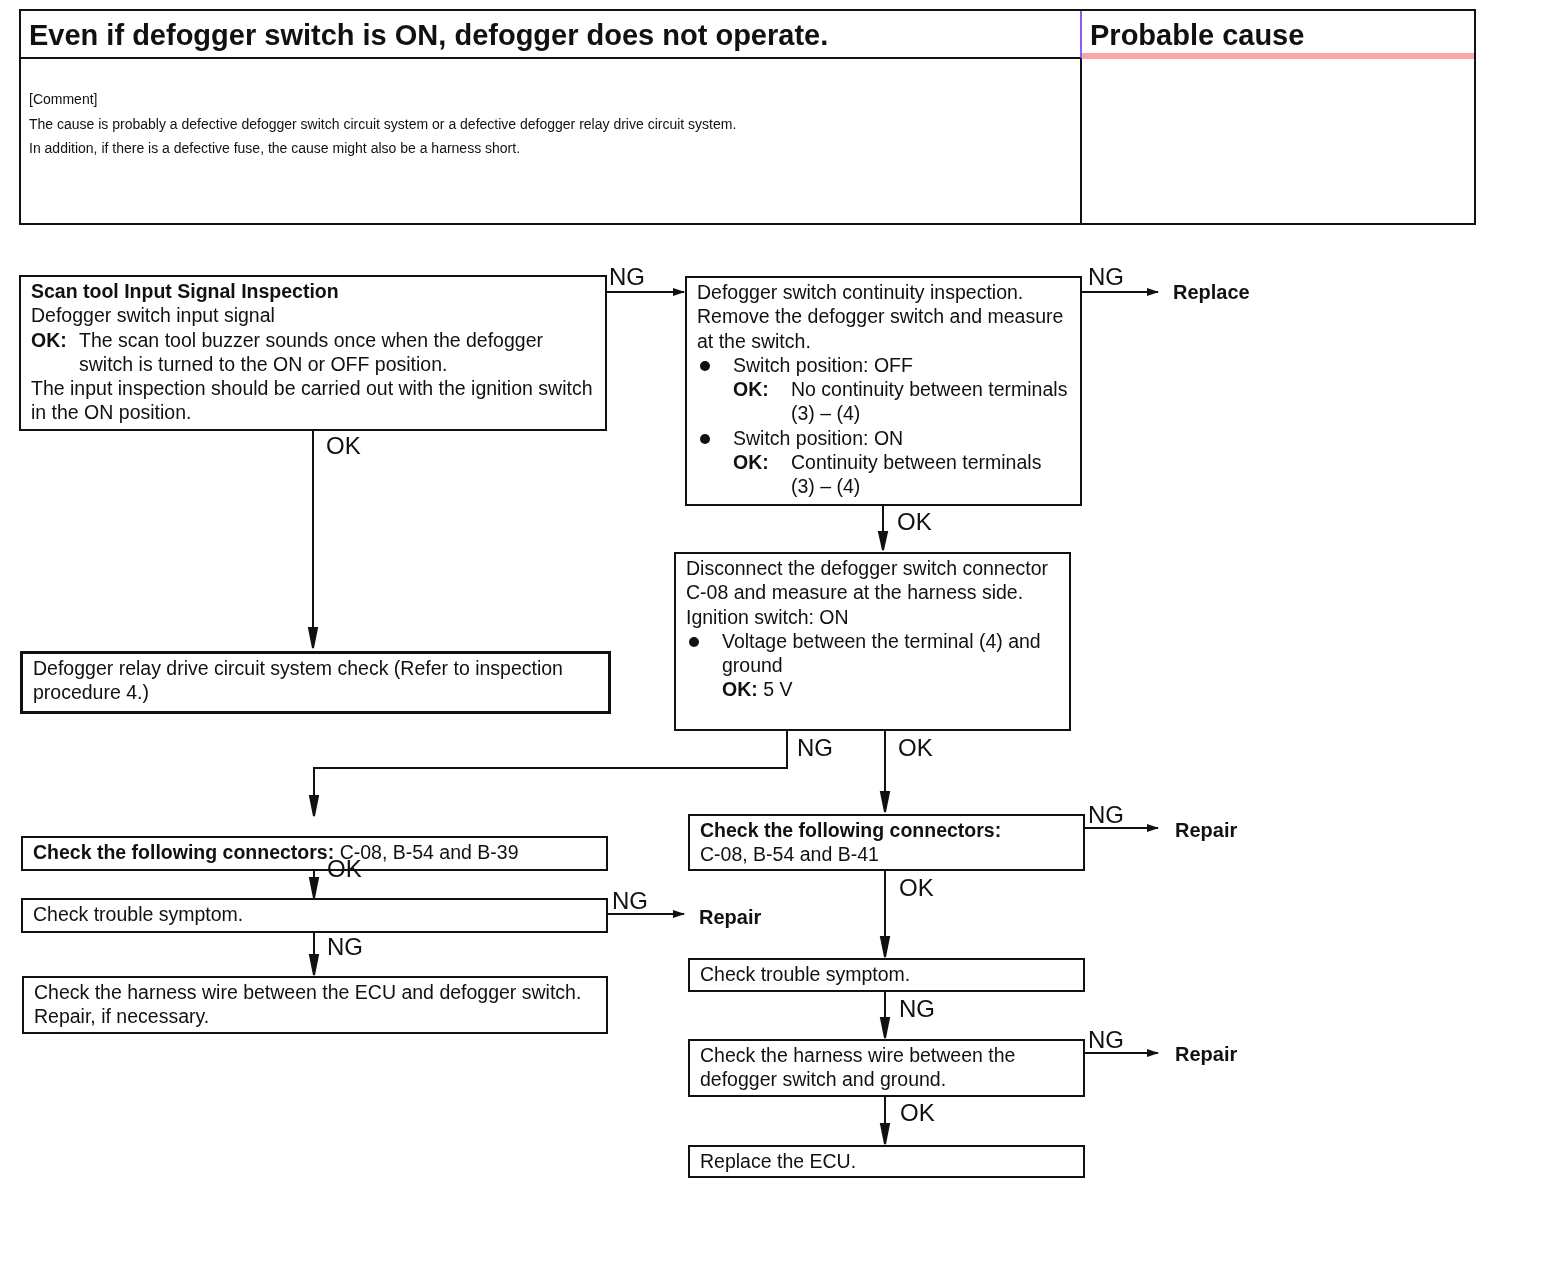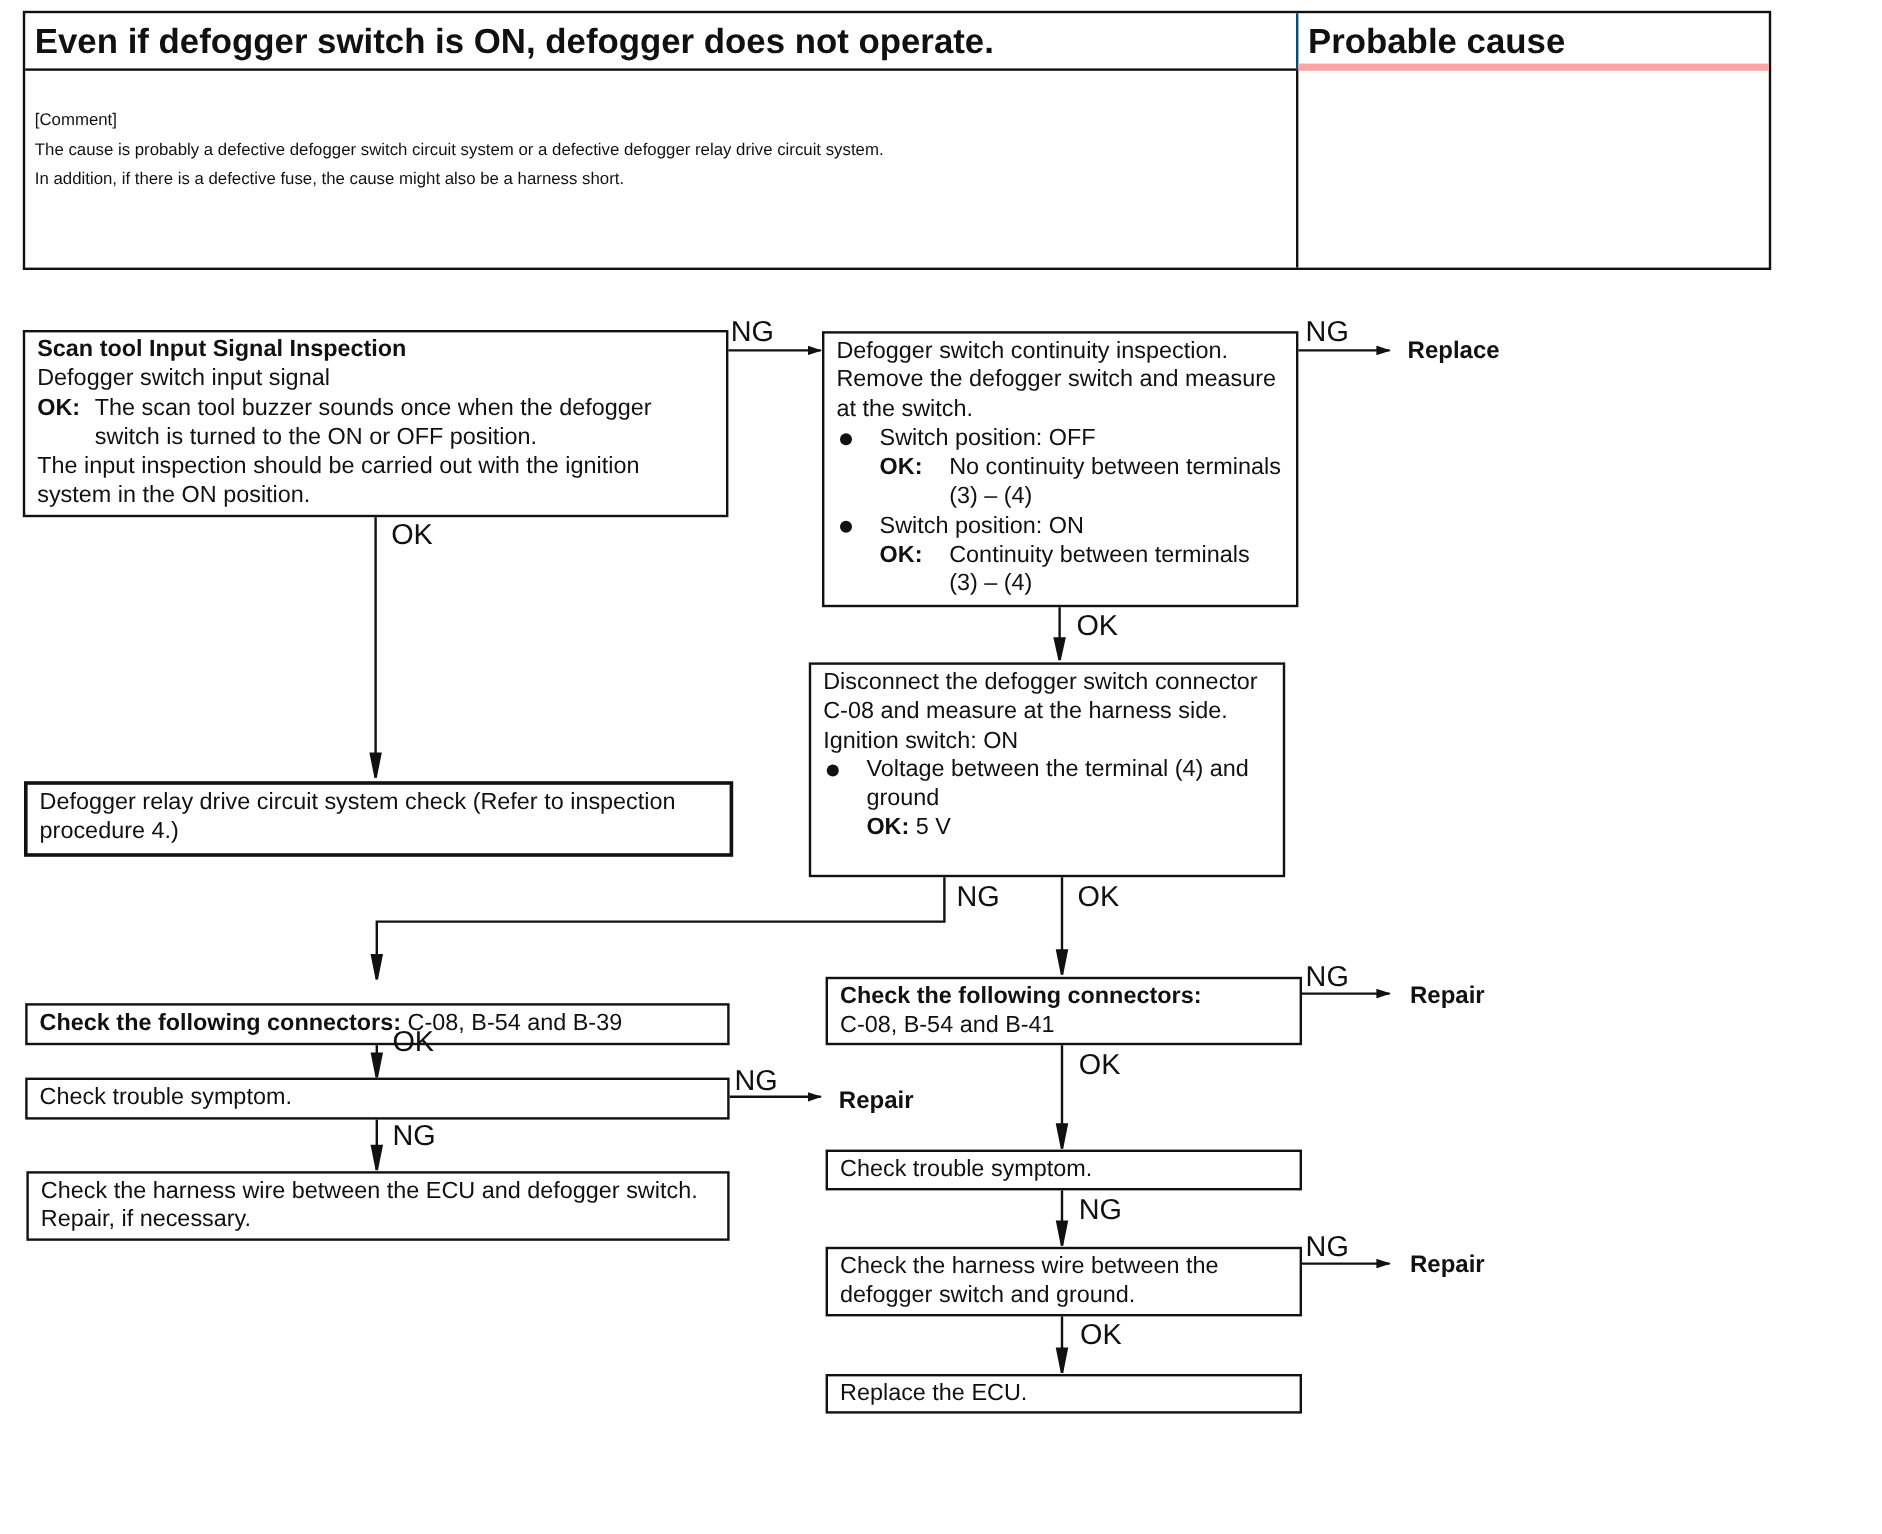--- a/index.html
+++ b/index.html
@@ -7,21 +7,21 @@
          font-family: "Liberation Sans", sans-serif; color: #111; }
   .box { position: absolute; border: 2px solid #111; background: #fff; box-sizing: border-box;
          font-size: 19.5px; line-height: 24.3px; padding: 2px 10px; }
   .b { font-weight: bold; }
   .lbl { position: absolute; font-size: 24px; line-height: 22px; }
   .result { position: absolute; font-size: 20px; font-weight: bold; }
   
   .hdr { position: absolute; left: 19px; top: 9px; width: 1457px; height: 216px;
          border: 2px solid #111; box-sizing: border-box; }
   .hdr-title { position: absolute; left: 0; top: 0; width: 1061px; height: 48px;
-               border-right: 2px solid #0c4a6e; border-bottom: 2px solid #111; box-sizing: border-box;
+               border-right: 2px solid #8b5cf6; border-bottom: 2px solid #111; box-sizing: border-box;
                font-size: 29px; font-weight: bold; line-height: 48px; padding-left: 8px; }
   .hdr-cause-title { position: absolute; left: 1061px; top: 0; right: 0; height: 48px;
                border-bottom: 6px solid #fca5a5; box-sizing: border-box;
                font-size: 29px; font-weight: bold; line-height: 48px; padding-left: 8px; }
   .hdr-comment { position: absolute; left: 0; top: 48px; width: 1061px; bottom: 0;
                border-right: 2px solid #111; box-sizing: border-box; padding: 28px 8px;
                font-size: 14px; line-height: 24.5px; }
   .hdr-causes { position: absolute; left: 1061px; top: 48px; right: 0; bottom: 0;
                padding: 7px 8px; margin: 0; list-style: none; font-size: 20.5px; line-height: 25px; }
   .hdr-causes li { position: relative; padding-left: 34px; }
@@ -98,21 +98,21 @@
   </g>
 </svg>
 
 <div class="box" style="left:19px; top:275px; width:588px; height:156px;">
   <div class="b">Scan tool Input Signal Inspection</div>
   <div>Defogger switch input signal</div>
   <div class="okrow">
     <span class="k" style="width:48px">OK:</span>
     <span>The scan tool buzzer sounds once when the defogger switch is turned to the ON or OFF position.</span>
   </div>
-  <div>The input inspection should be carried out with the ignition system in the ON position.</div>
+  <div>The input inspection should be carried out with the ignition switch in the ON position.</div>
 </div>
 
 <div class="box" style="left:685px; top:276px; width:397px; height:230px;">
   <div>Defogger switch continuity inspection.</div>
   <div>Remove the defogger switch and measure at the switch.</div>
   <div class="bullet">Switch position: OFF</div>
   <div class="okrow indent">
     <span class="k">OK:</span>
     <span>No continuity between terminals (3) – (4)</span>
   </div>

